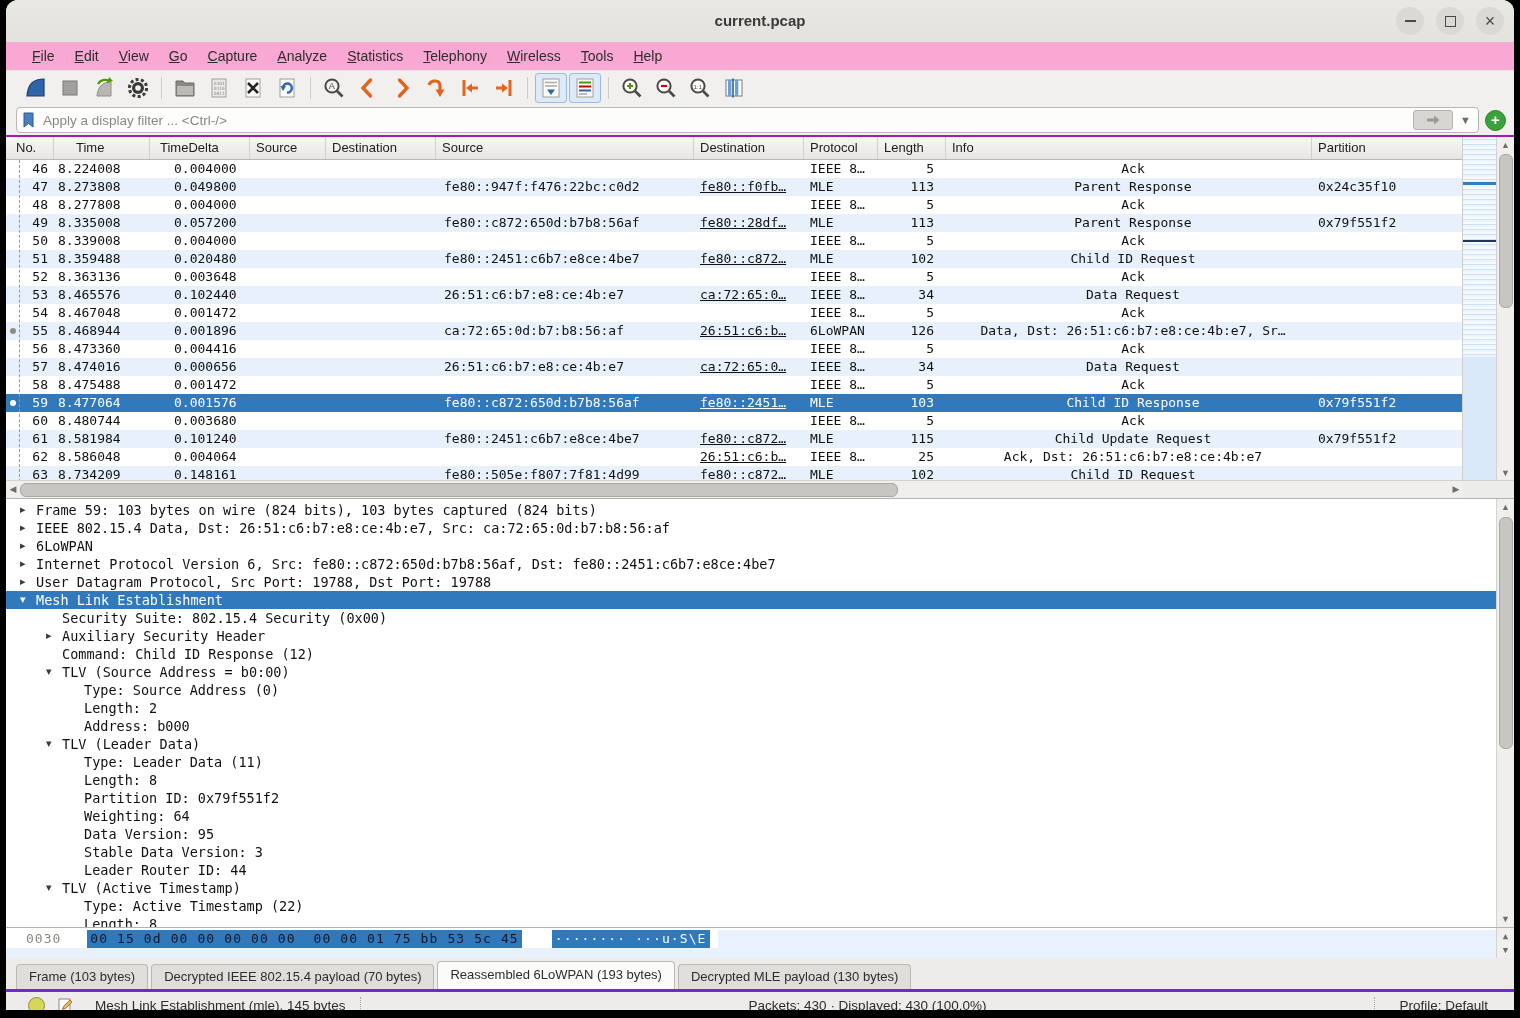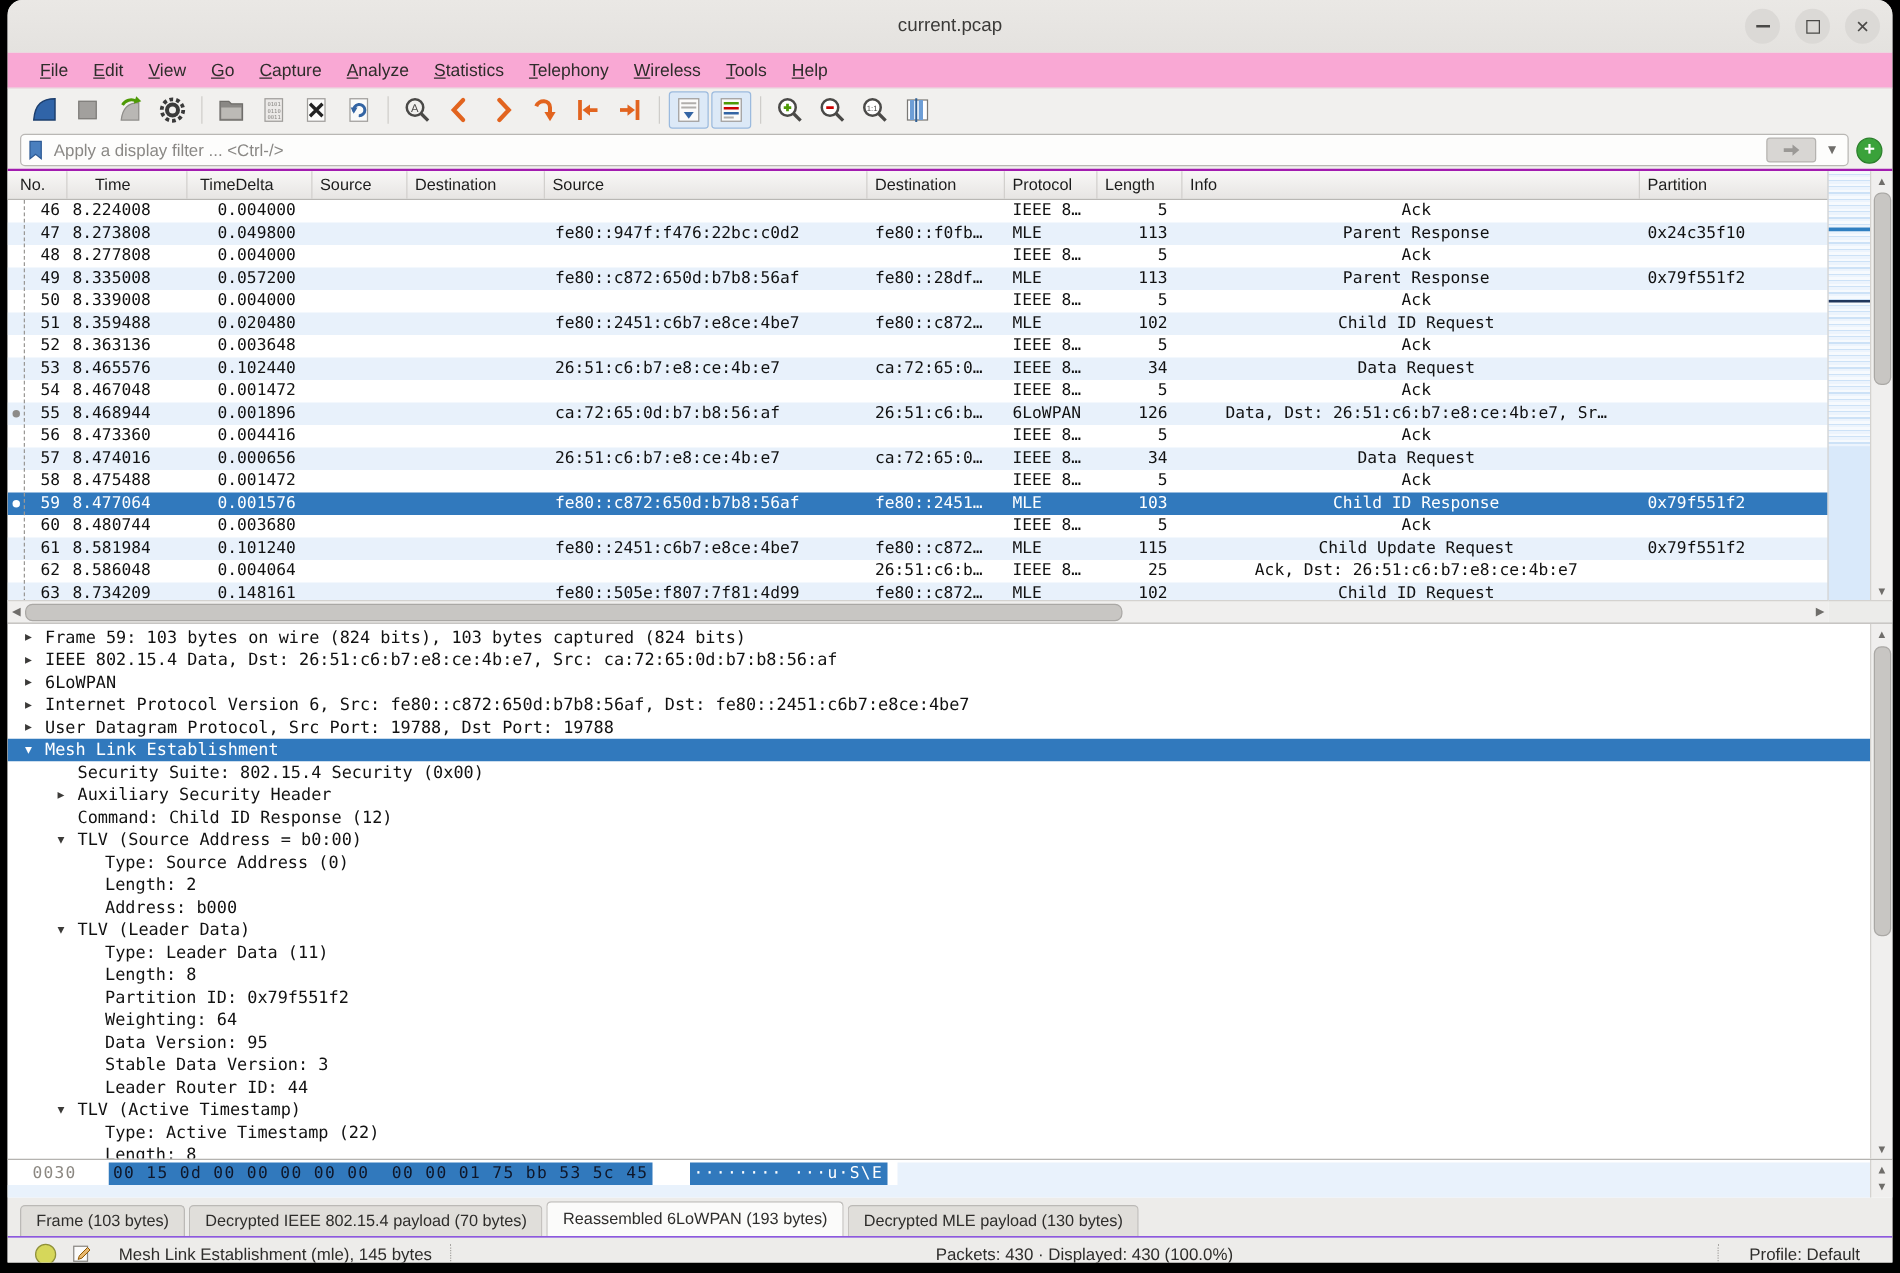--- a/index.html
+++ b/index.html
@@ -1,20 +1,20 @@
 <!DOCTYPE html>
 <html><head>
 <meta charset="utf-8">
 <style>
   html,body{margin:0;padding:0;background:#000;}
   body{width:1520px;height:1018px;position:relative;font-family:"Liberation Sans",sans-serif;-webkit-font-smoothing:antialiased;}
   .window{position:absolute;left:6px;top:0;width:1508px;height:1010px;background:#f1f0ee;border-radius:12px 12px 0 0;overflow:hidden;display:flex;flex-direction:column;}
   
   .titlebar{height:42px;background:linear-gradient(#eae8e5,#e4e2df);position:relative;flex:0 0 auto;}
-  .title{position:absolute;left:0;right:0;top:0;height:42px;line-height:42px;text-align:center;font-weight:normal;font-size:15px;color:#3b3a38;}
+  .title{position:absolute;left:0;right:0;top:0;height:42px;line-height:42px;text-align:center;font-weight:bold;font-size:15px;color:#3b3a38;}
   .winbtns{position:absolute;right:10px;top:7px;display:flex;gap:12px;}
   .wbtn{width:28px;height:28px;border-radius:50%;background:#dbd9d6;display:flex;align-items:center;justify-content:center;color:#4a4947;cursor:default;}
   .glyph-min{display:block;width:11px;height:0;border-top:2px solid #4a4947;}
   .glyph-max{display:block;width:9px;height:9px;border:1.5px solid #4a4947;}
   .glyph-close{font-size:18px;line-height:18px;}
   
   .menubar{height:28px;background:#f9a8d4;display:flex;align-items:center;padding-left:16px;font-size:14px;color:#2e2d2b;flex:0 0 auto;border-bottom:1px solid #e6e4e1;}
   .menu-item{padding:3px 10px;border-radius:3px;}
   .menu-item u{text-decoration:underline;}
   
@@ -35,21 +35,21 @@
   .phdr,.prow{display:grid;grid-template-columns:48px 96px 100px 76px 110px 258px 110px 74px 68px 366px 151px;}
   .phdr{width:1457px;height:22px;background:linear-gradient(#f8f7f6,#e7e5e3);border-bottom:1px solid #b9b7b4;font-size:13px;color:#1c1c1c;}
   .hcell{line-height:21px;border-right:1px solid #d2d0cd;padding-left:6px;white-space:nowrap;overflow:hidden;}
   .hcell.h0{padding-left:10px;} .hcell.h1{padding-left:22px;} .hcell.h2{padding-left:10px;}
   .prows{width:1457px;height:322px;overflow:hidden;position:relative;font-family:"DejaVu Sans Mono",monospace;font-size:13px;}
   .prow{height:18px;line-height:18px;color:#111;}
   .prow.stripe{background:#e8f1fb;}
   .prow.sel{background:#3179bd;color:#fff;}
   .pcell{white-space:nowrap;overflow:hidden;}
   .c0{text-align:right;padding-right:6px;} .c1{padding-left:4px;} .c2{padding-left:24px;}
-  .c5{padding-left:8px;} .c6{padding-left:6px;} .c7{padding-left:6px;}
+  .c5{padding-left:8px;} .c6{padding-left:6px;text-decoration:underline;} .c7{padding-left:6px;}
   .c8{text-align:right;padding-right:12px;} .c9{padding-left:8px;text-align:center;} .c10{padding-left:6px;}
   .dashline{position:absolute;left:13px;top:0;bottom:0;width:0;border-left:1px dashed #9a9895;}
   .mdot{position:absolute;left:4px;width:6px;height:6px;border-radius:50%;background:#8d8b88;margin-top:6px;}
   .mdot.white{background:#fff;}
   .minimap{position:absolute;top:0;right:17px;width:34px;height:344px;background:#e4effb;border-left:1px solid #cfcdca;}
   .mm-stripes{position:absolute;top:0;left:0;right:0;height:64%;background:repeating-linear-gradient(180deg,#f6fafe 0 2px,#cde2f7 2px 3px,#ecf4fd 3px 5px);}
   .mm-solid{position:absolute;bottom:0;left:0;right:0;height:36%;background:#d9e9fa;}
   .mm-cursor{position:absolute;left:0;right:0;top:13%;height:3px;background:#2f7fc1;}
   .mm-mark{position:absolute;left:0;right:0;top:30%;height:2px;background:#20365c;}
   .vscroll,.vscroll2{position:absolute;top:0;right:0;width:17px;background:#f0efee;border-left:1px solid #d4d2cf;}
@@ -78,21 +78,21 @@
   .hexascii{background:#3179bd;color:#fff;margin-left:30px;letter-spacing:1.1px;padding:0 3px;}
   .hexfill{flex:1;align-self:stretch;background:#e9f2fc;margin-left:8px;}
   .hexrow2{position:absolute;top:20px;left:0;right:17px;height:10px;background:#e9f2fc;}
   .hexscroll{position:absolute;top:0;right:0;bottom:0;width:17px;background:#f0efee;border-left:1px solid #d4d2cf;}
   .hexscroll .up{position:absolute;top:0;}  .hexscroll .dn{position:absolute;bottom:0;}
   
   .tabbar{height:31px;background:#edecea;display:flex;align-items:flex-end;padding-left:10px;gap:3px;flex:0 0 auto;}
   .btab{height:24px;line-height:23px;padding:0 12px;font-size:13px;color:#2e2d2b;background:#e0deda;border:1px solid #bbb9b6;border-bottom:none;border-radius:4px 4px 0 0;white-space:nowrap;}
   .btab.active{background:#fbfbfa;height:27px;line-height:26px;font-weight:normal;}
   
-  .statusbar{height:26px;background:#edecea;border-top:1px solid #6d28d9;display:flex;align-items:center;font-size:13.5px;color:#2e2d2b;flex:0 0 auto;}
+  .statusbar{height:26px;background:#edecea;border-top:3px solid #6d28d9;display:flex;align-items:center;font-size:13.5px;color:#2e2d2b;flex:0 0 auto;}
   .expert-dot{width:15px;height:15px;border-radius:50%;background:#d6d75a;border:1px solid #8f9039;margin-left:22px;}
   .annot{margin-left:12px;display:flex;}
   .status-field{margin-left:22px;flex:0 0 auto;}
   .status-sep{width:0;height:16px;border-left:1px dotted #a8a6a3;margin:0 14px;}
   .status-mid{flex:1;text-align:center;}
   .status-profile{margin-right:26px;margin-left:10px;white-space:nowrap;}
 </style>
 </head>
 <body>
 

